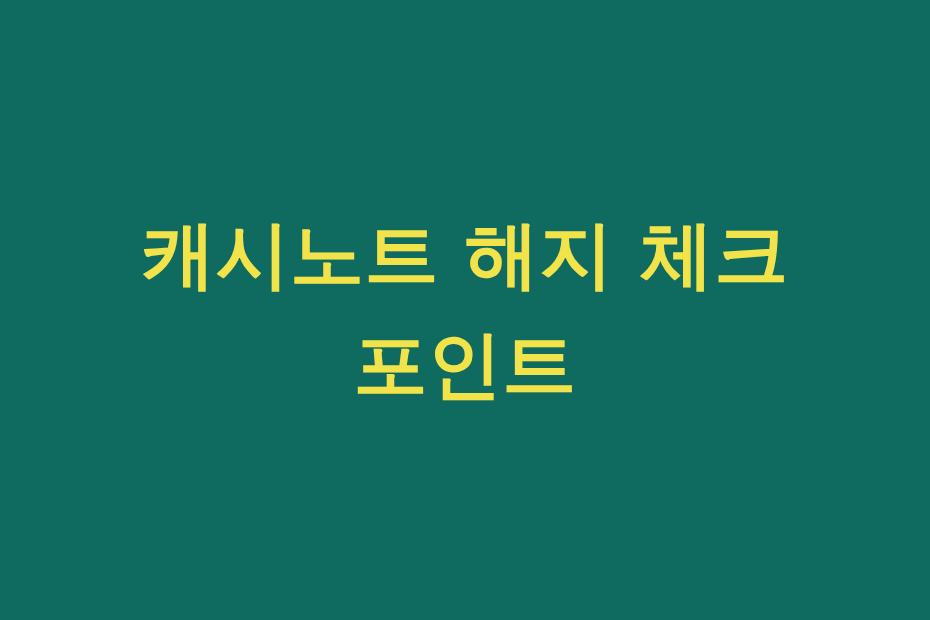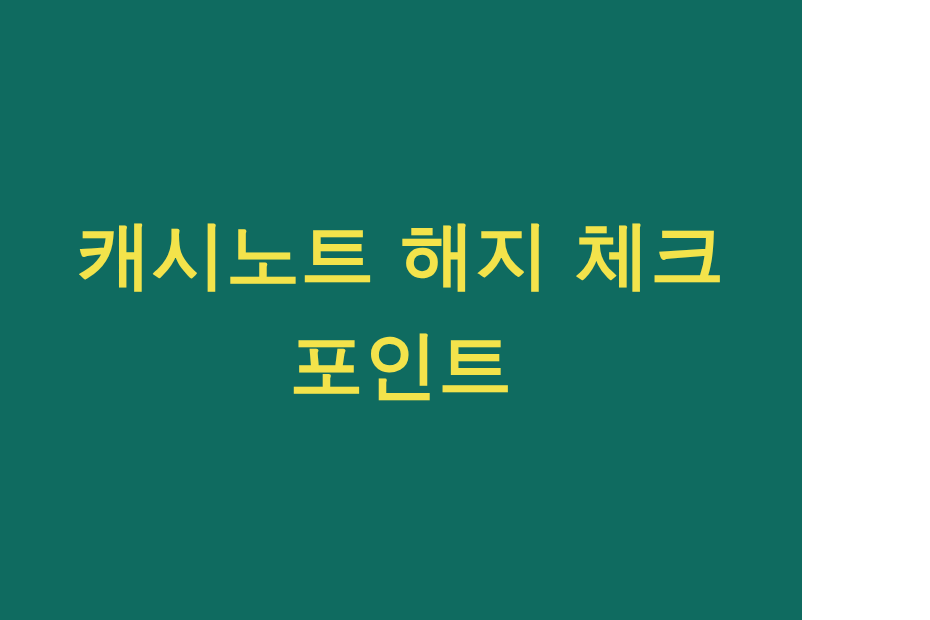--- a/index.html
+++ b/index.html
@@ -12,21 +12,21 @@
     width: 930px;
     height: 620px;
     overflow: hidden;
     font-family: "DejaVu Sans", "Liberation Sans", sans-serif;
   }
 
   
   .banner {
     position: relative;
     box-sizing: border-box;
-    width: 802px;
+    width: 930px;
     height: 620px;
     background-color: #0f6b60;   
     display: flex;
     align-items: center;
     justify-content: center;
     user-select: none;
   }
 
   
   .headline-block {

